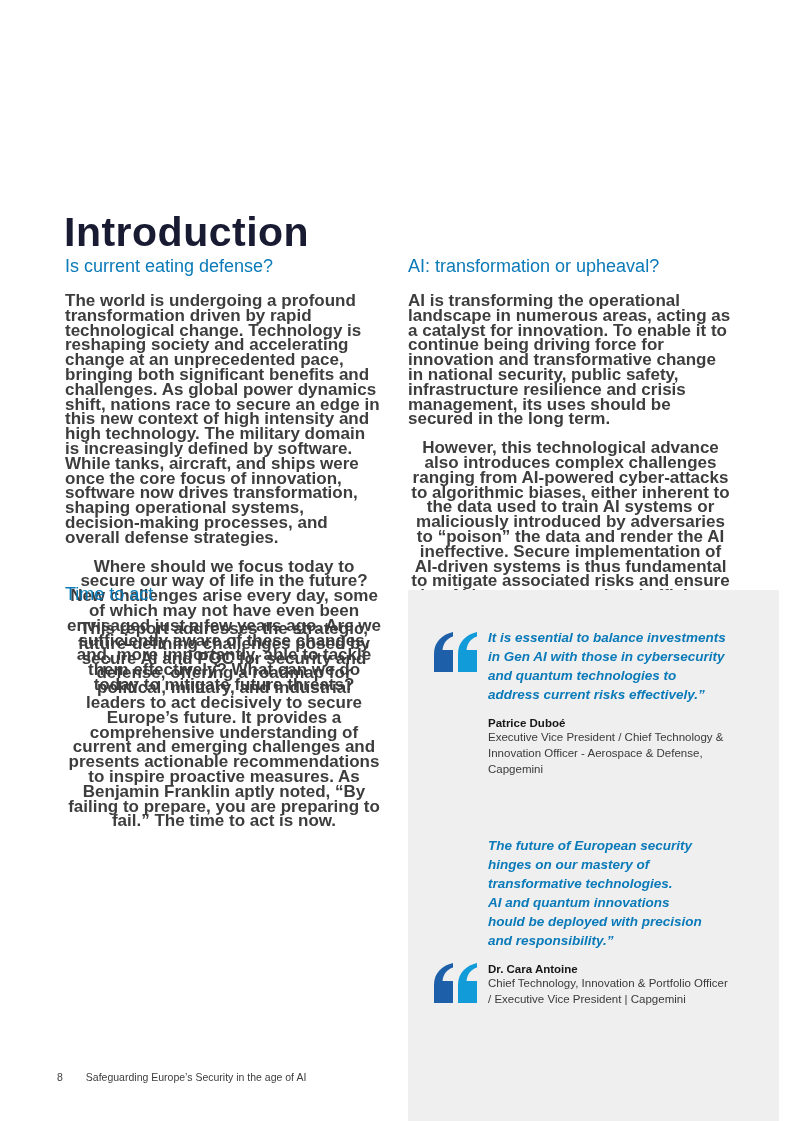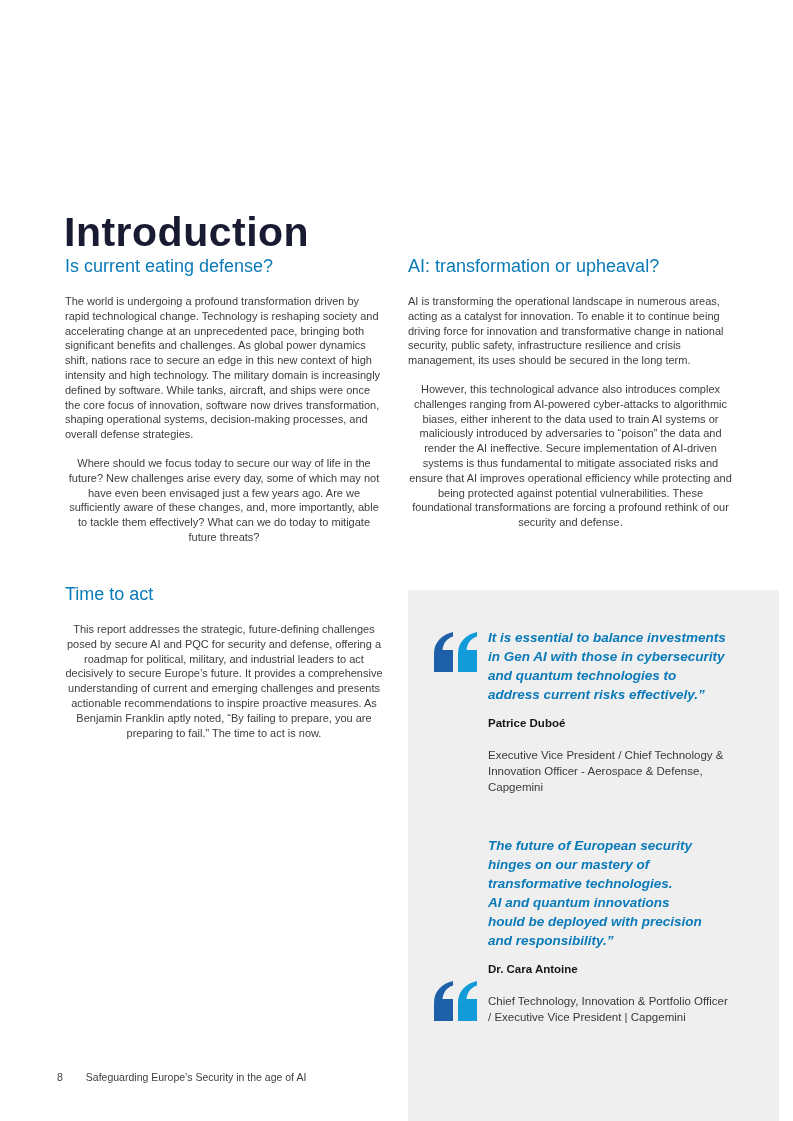--- a/index.html
+++ b/index.html
@@ -27,23 +27,24 @@
   .col-left-2  { left: 65px;  top: 584px; width: 318px; }
   .col-right-1 { left: 408px; top: 256px; width: 325px; }
   h2.section-heading {
     margin: 0 0 17px 0;
     font-size: 18px;
     font-weight: 400;
     color: #0a7ab8;
   }
   p.body-text {
     margin: 0 0 14px 0;
-    font-size: 11px;
+    font-size: 17px;
     line-height: 14.8px;
     color: #3d3d3d;
+    font-weight: bold;
   }
   p.body-text:last-child { margin-bottom: 0; text-align: center; }
   .quote-panel {
     position: absolute;
     left: 408px;
     top: 590px;
     width: 385px;
     height: 531px;
     background: #efeff0;
   }
@@ -65,21 +66,21 @@
     color: #0a7ab8;
     white-space: pre-line;
   }
   .quote-name {
     margin-top: 13px;
     font-size: 11.5px;
     font-weight: 700;
     color: #161616;
   }
   .quote-title {
-    margin-top: 18px;
+    margin-top: 0;
     font-size: 11.5px;
     line-height: 16px;
     color: #3a3a3a;
     width: 240px;
   }
   .footer {
     position: absolute;
     left: 57px;
     top: 1071px;
     display: flex;

